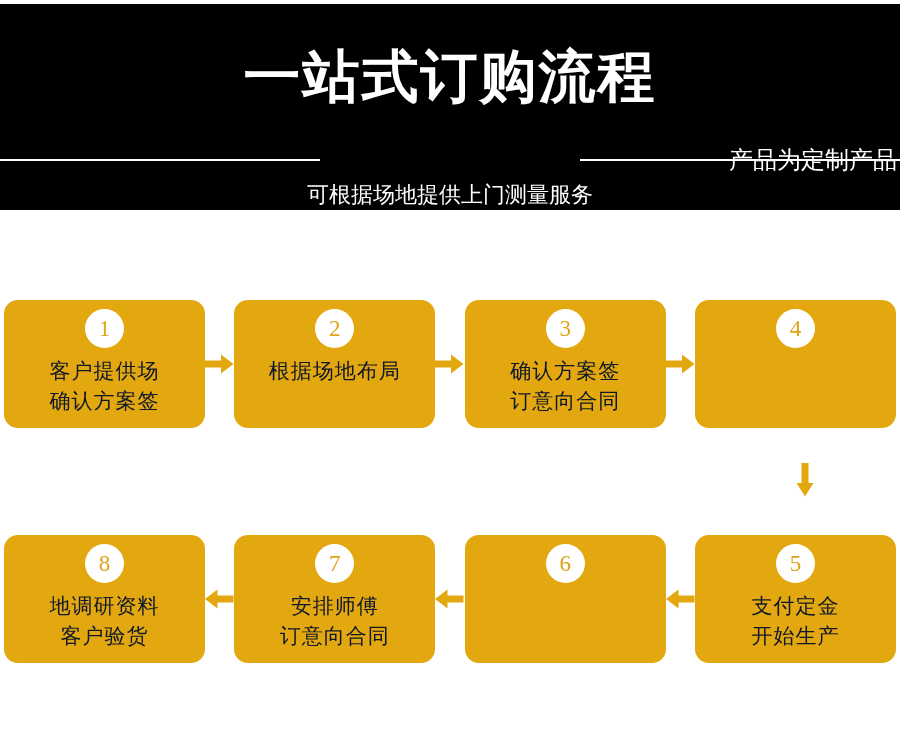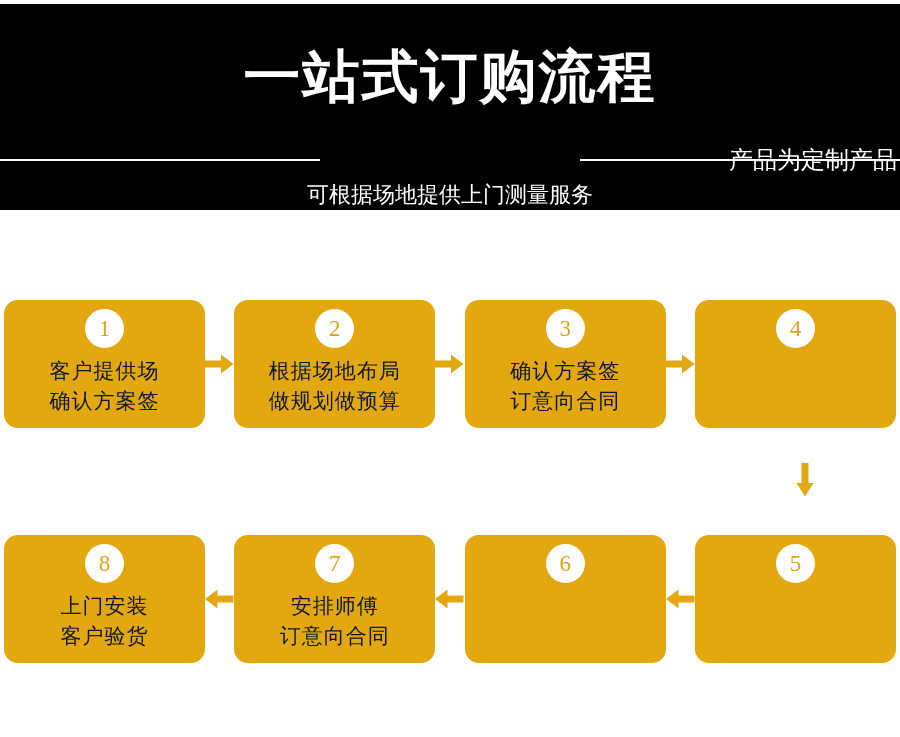--- a/index.html
+++ b/index.html
@@ -173,21 +173,20 @@
   <div class="arrow">
     <svg width="29" height="20" viewBox="0 0 29 20" aria-hidden="true">
       <path d="M0 6.5 H16 V0.5 L28.5 10 L16 19.5 V13.5 H0 Z" fill="#e3a80f"></path>
     </svg>
   </div>
 
   <div class="step-box">
     <div class="step-num">2</div>
     <div class="step-lines">
       <span class="ln">根据场地布局</span>
-      <span class="ln">做规划做预算</span>
     </div>
   </div>
 
   <div class="arrow">
     <svg width="29" height="20" viewBox="0 0 29 20" aria-hidden="true">
       <path d="M0 6.5 H16 V0.5 L28.5 10 L16 19.5 V13.5 H0 Z" fill="#e3a80f"></path>
     </svg>
   </div>
 
   <div class="step-box">
@@ -214,21 +213,21 @@
   <svg width="18" height="34" viewBox="0 0 18 34" aria-hidden="true">
     <path d="M5.5 0 H12.5 V20 H17.5 L9 33.5 L0.5 20 H5.5 Z" fill="#e3a80f"></path>
   </svg>
 </div>
 
 <div class="flow-row flow-row-2">
 
   <div class="step-box">
     <div class="step-num">8</div>
     <div class="step-lines">
-      <span class="ln">上门安装</span>
+      <span class="ln">地调研资料</span>
       <span class="ln">客户验货</span>
     </div>
   </div>
 
   <div class="arrow">
     <svg width="29" height="20" viewBox="0 0 29 20" aria-hidden="true">
       <path d="M28.5 6.5 H12.5 V0.5 L0 10 L12.5 19.5 V13.5 H28.5 Z" fill="#e3a80f"></path>
     </svg>
   </div>
 
@@ -253,15 +252,19 @@
   </div>
 
   <div class="arrow">
     <svg width="29" height="20" viewBox="0 0 29 20" aria-hidden="true">
       <path d="M28.5 6.5 H12.5 V0.5 L0 10 L12.5 19.5 V13.5 H28.5 Z" fill="#e3a80f"></path>
     </svg>
   </div>
 
   <div class="step-box">
     <div class="step-num">5</div>
+    <div class="step-lines">
+      <span class="ln">支付定金</span>
+      <span class="ln">开始生产</span>
+    </div>
   </div>
 
 </div>
 
 </body></html>

